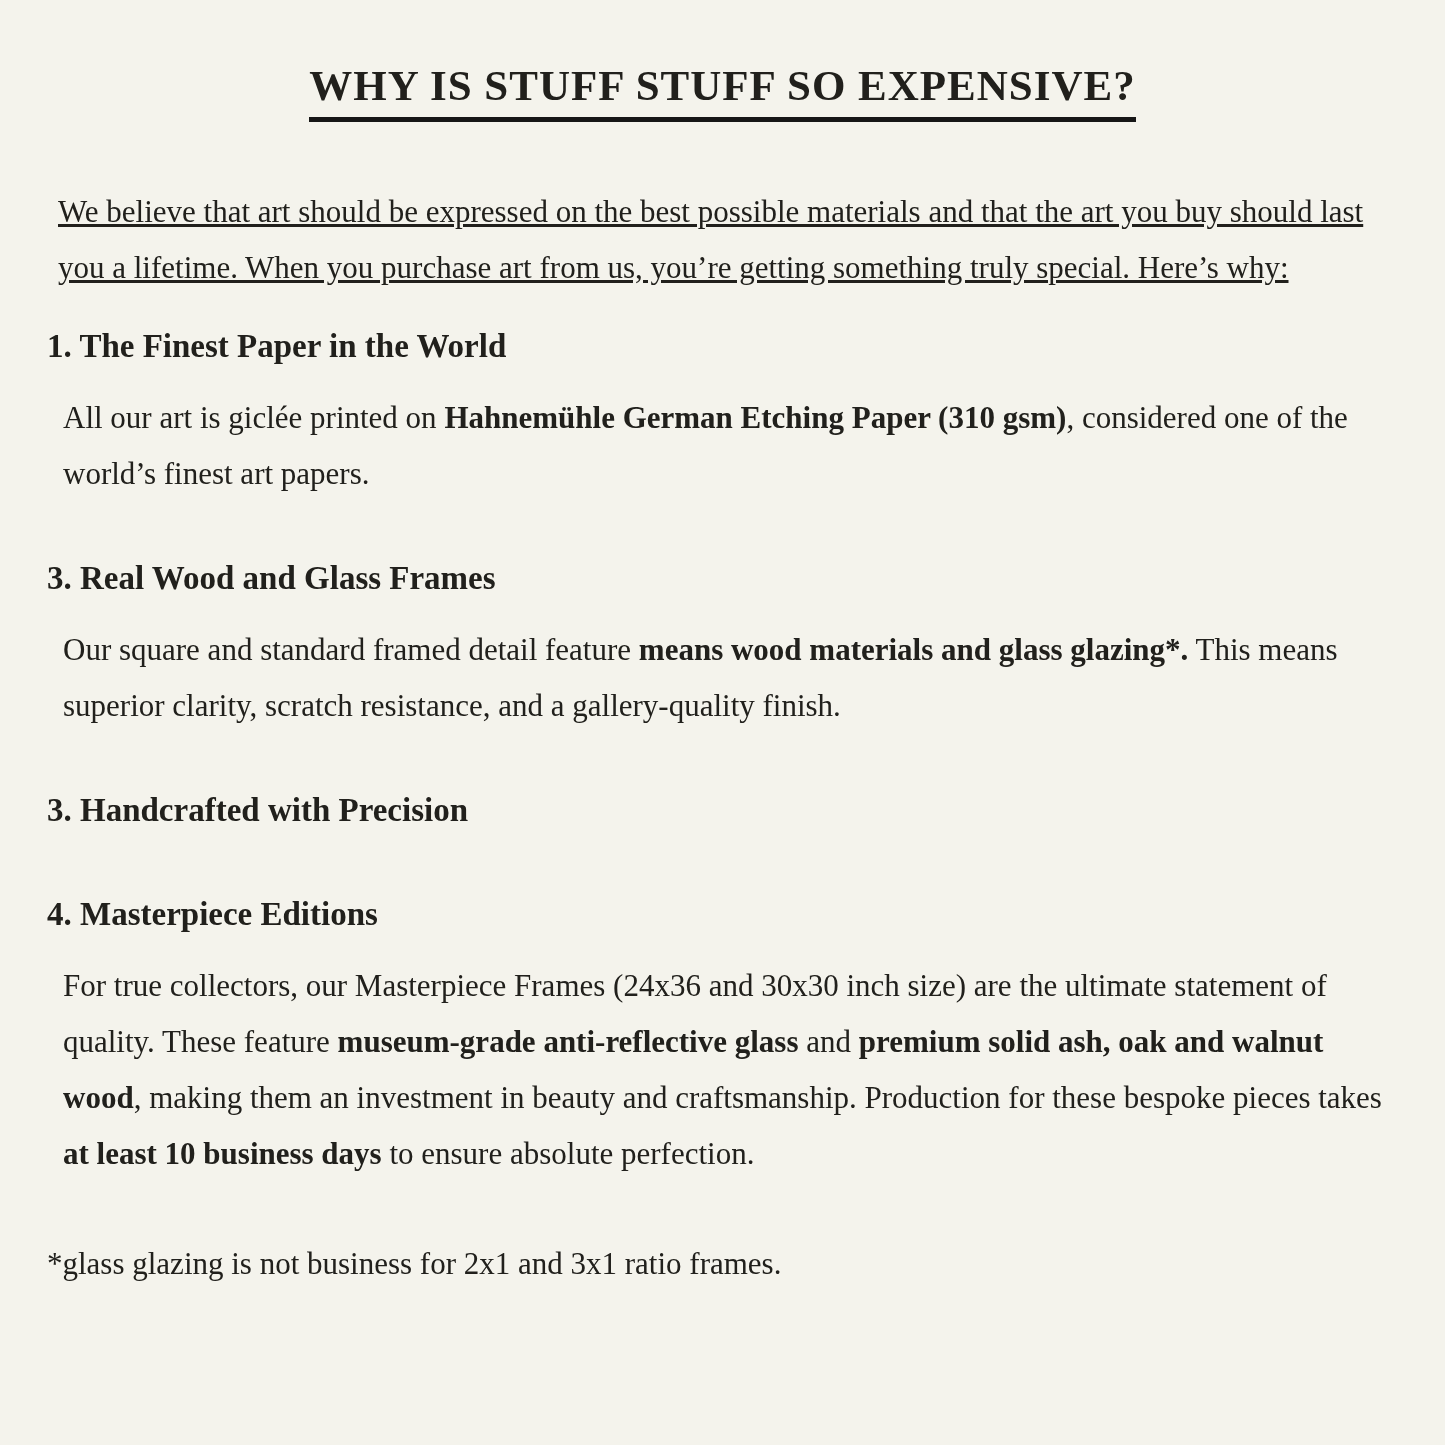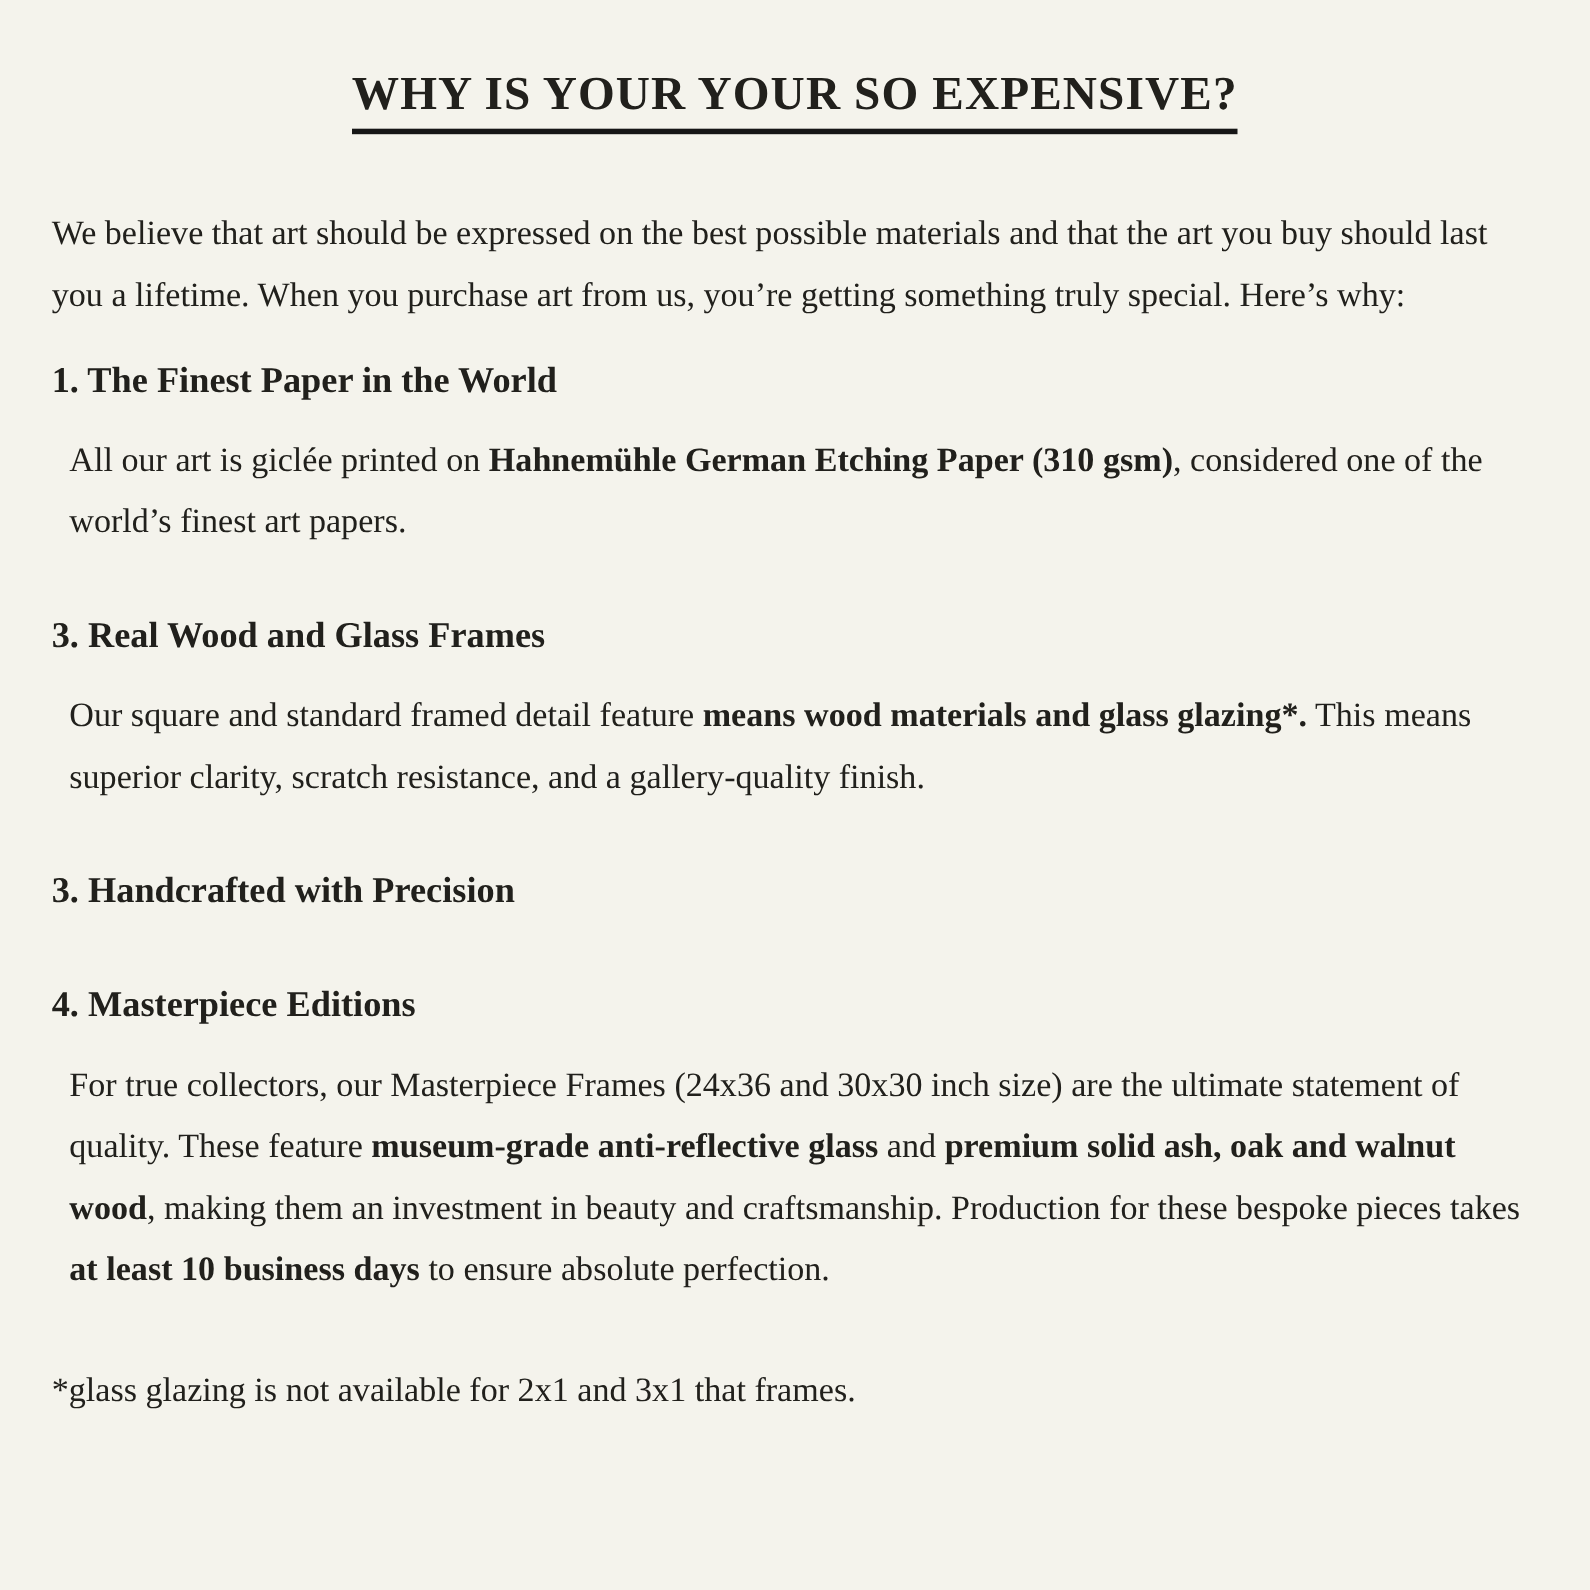--- a/index.html
+++ b/index.html
@@ -34,21 +34,22 @@
     line-height:1.1;
     border-bottom:5px solid var(--rule);
     padding-bottom:8px;
     white-space:nowrap;
   }
   .body-text{
     font-size:31px;
     line-height:56px;
   }
   .intro{
-    margin:62px 0 0 0;
+    margin:62px 0 0 11px;
+    text-decoration:underline;
   }
   .section{
     margin:48px 0 0 0;
   }
   .section:first-of-type{
     margin-top:22px;
   }
   .section h2{
     font-size:33px;
     line-height:56px;
@@ -62,21 +63,21 @@
     margin:54px 0 0 0;
   }
   b{ font-weight:bold; }
 </style>
 </head>
 <body>
 
 <main class="page">
 
   <h1 class="title-wrap">
-    <span class="title">WHY IS YOUR YOUR SO EXPENSIVE?</span>
+    <span class="title">WHY IS STUFF STUFF SO EXPENSIVE?</span>
   </h1>
 
   <p class="body-text intro"><span>We believe that art should be expressed on the best possible materials and that the art you buy should last you a lifetime. When you purchase art from us, you’re getting something truly special. Here’s why:</span></p>
 
   <section class="section">
     <h2>1. The Finest Paper in the World</h2>
     <p class="body-text"><span>All our art is giclée printed on </span><b>Hahnemühle German Etching Paper (310 gsm)</b><span>, considered one of the world’s finest art papers.</span></p>
   </section>
 
   <section class="section">
@@ -86,15 +87,15 @@
 
   <section class="section">
     <h2>3. Handcrafted with Precision</h2>
   </section>
 
   <section class="section">
     <h2>4. Masterpiece Editions</h2>
     <p class="body-text"><span>For true collectors, our Masterpiece Frames (24x36 and 30x30 inch size) are the ultimate statement of quality. These feature </span><b>museum-grade anti-reflective glass</b><span> and </span><b>premium solid ash, oak and walnut wood</b><span>, making them an investment in beauty and craftsmanship. Production for these bespoke pieces takes </span><b>at least 10 business days</b><span> to ensure absolute perfection.</span></p>
   </section>
 
-  <p class="body-text footnote">*glass glazing is not available for 2x1 and 3x1 that frames.</p>
+  <p class="body-text footnote">*glass glazing is not business for 2x1 and 3x1 ratio frames.</p>
 
 </main>
 
 </body></html>

